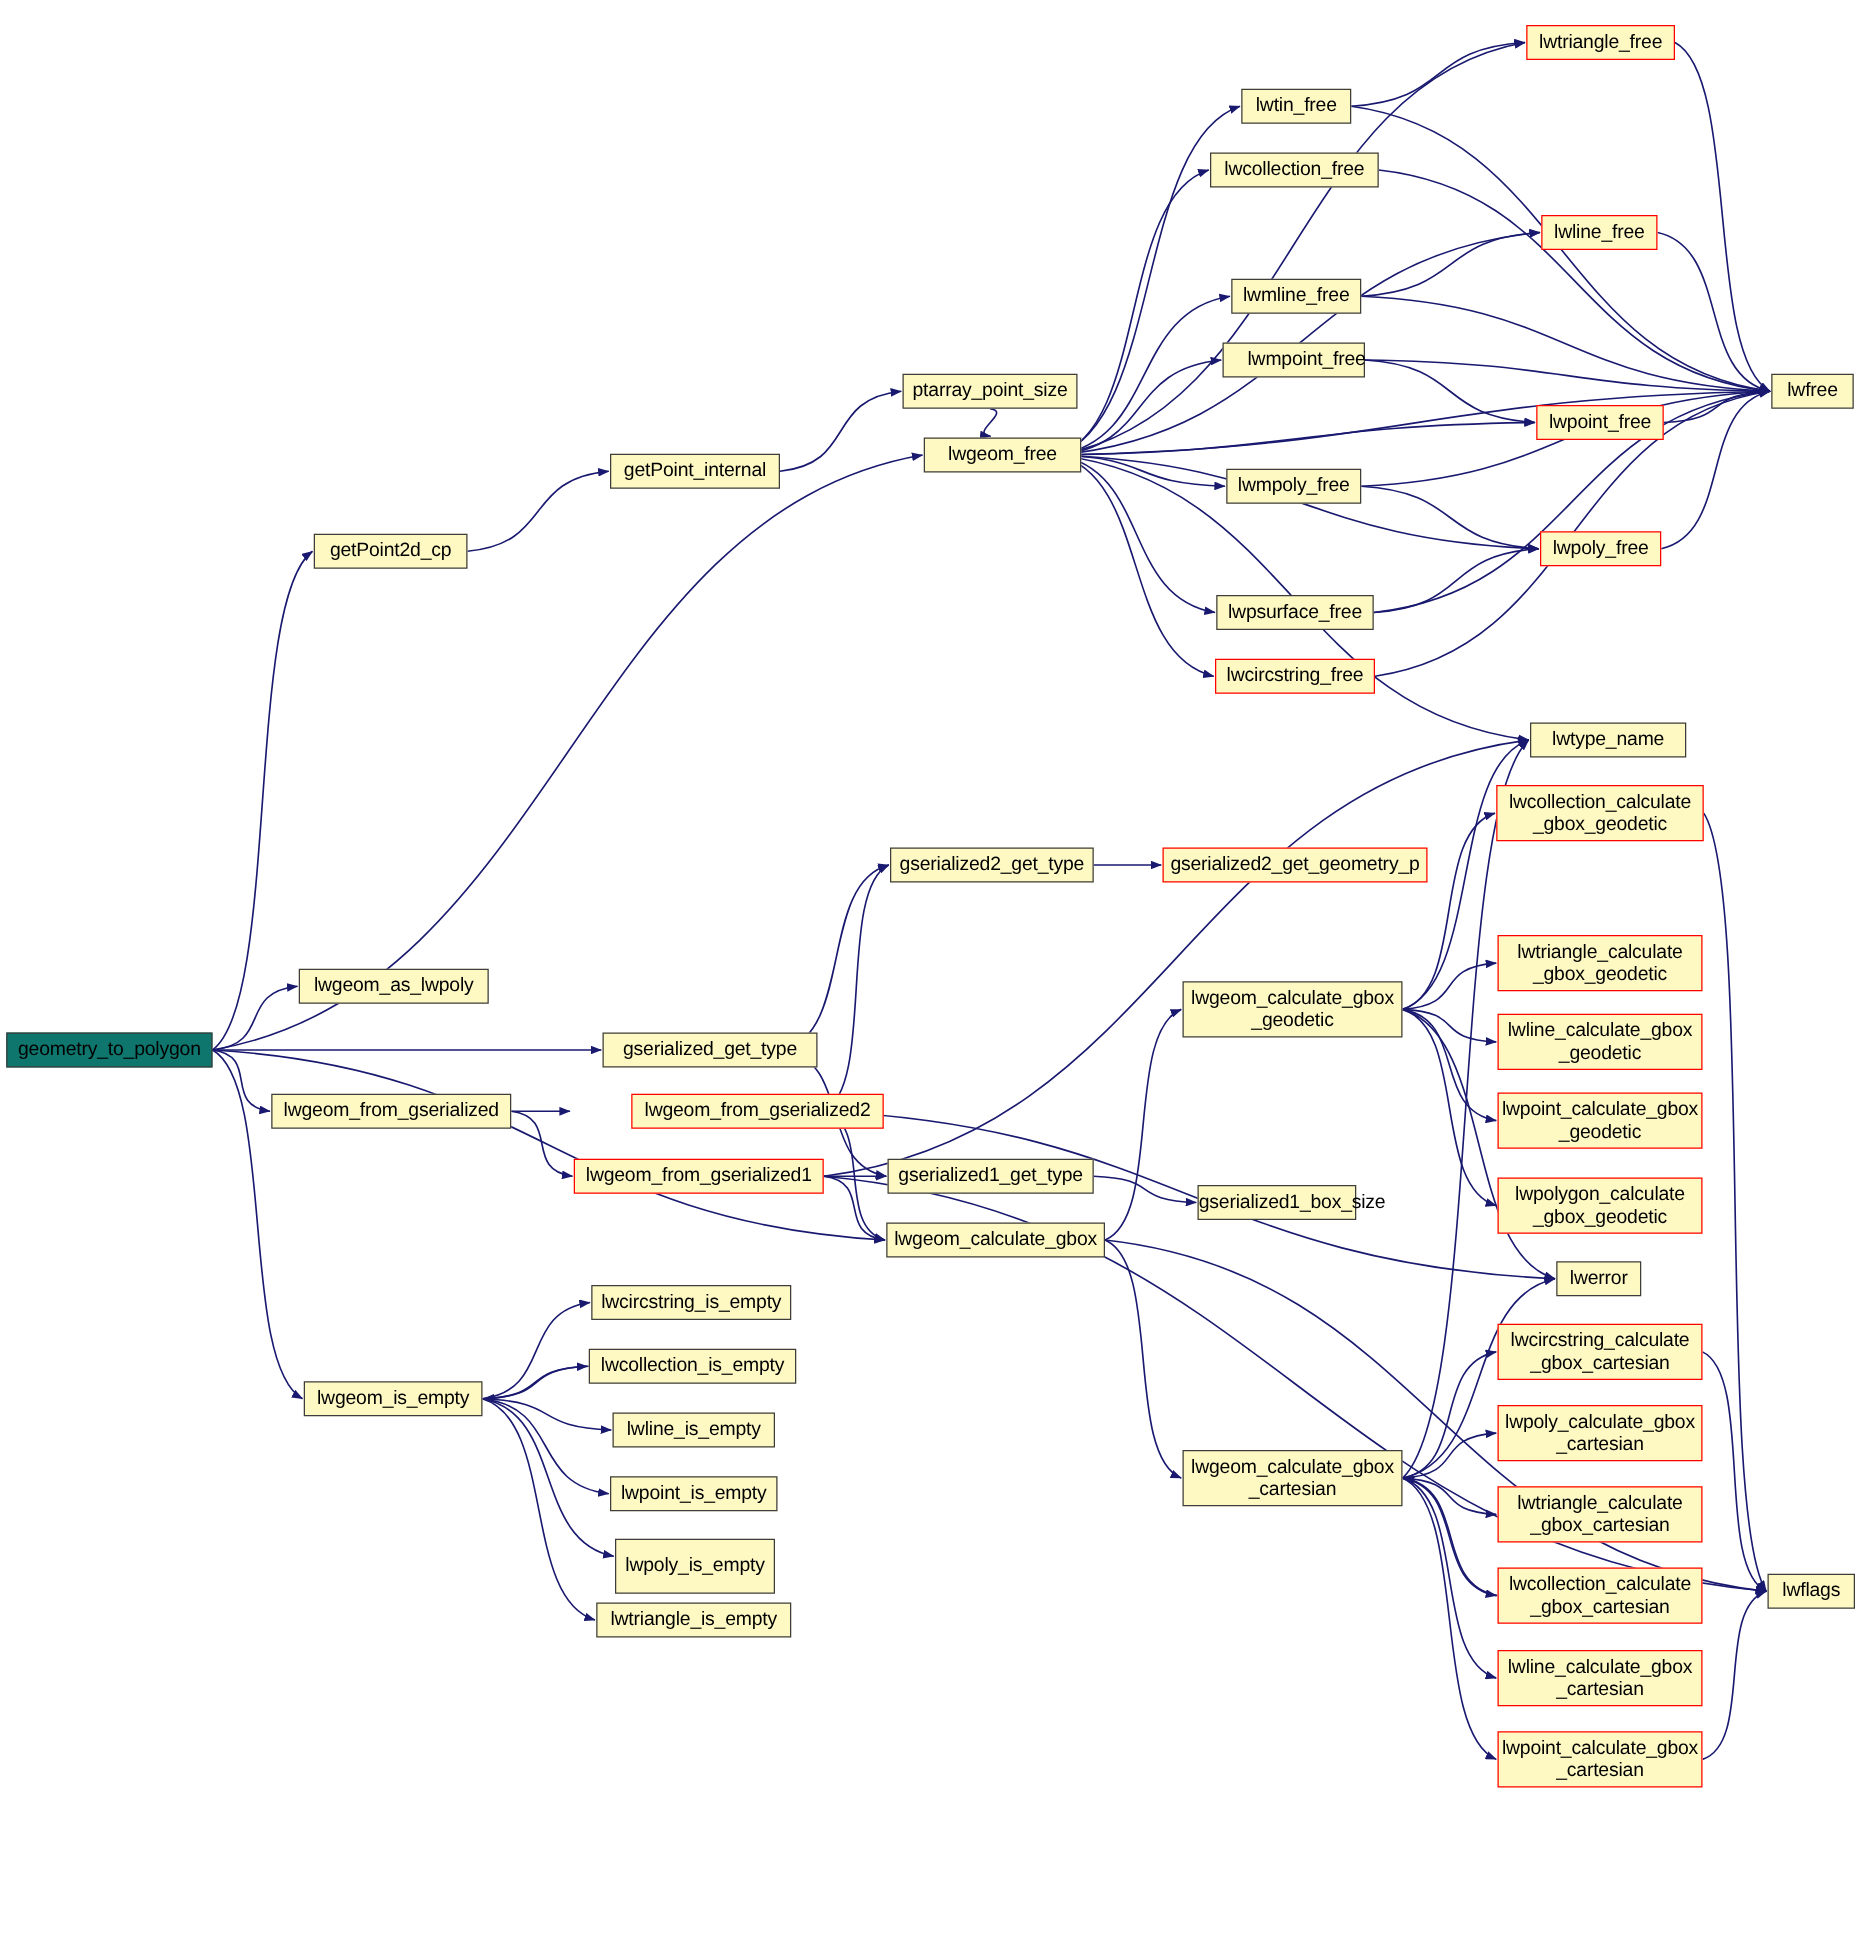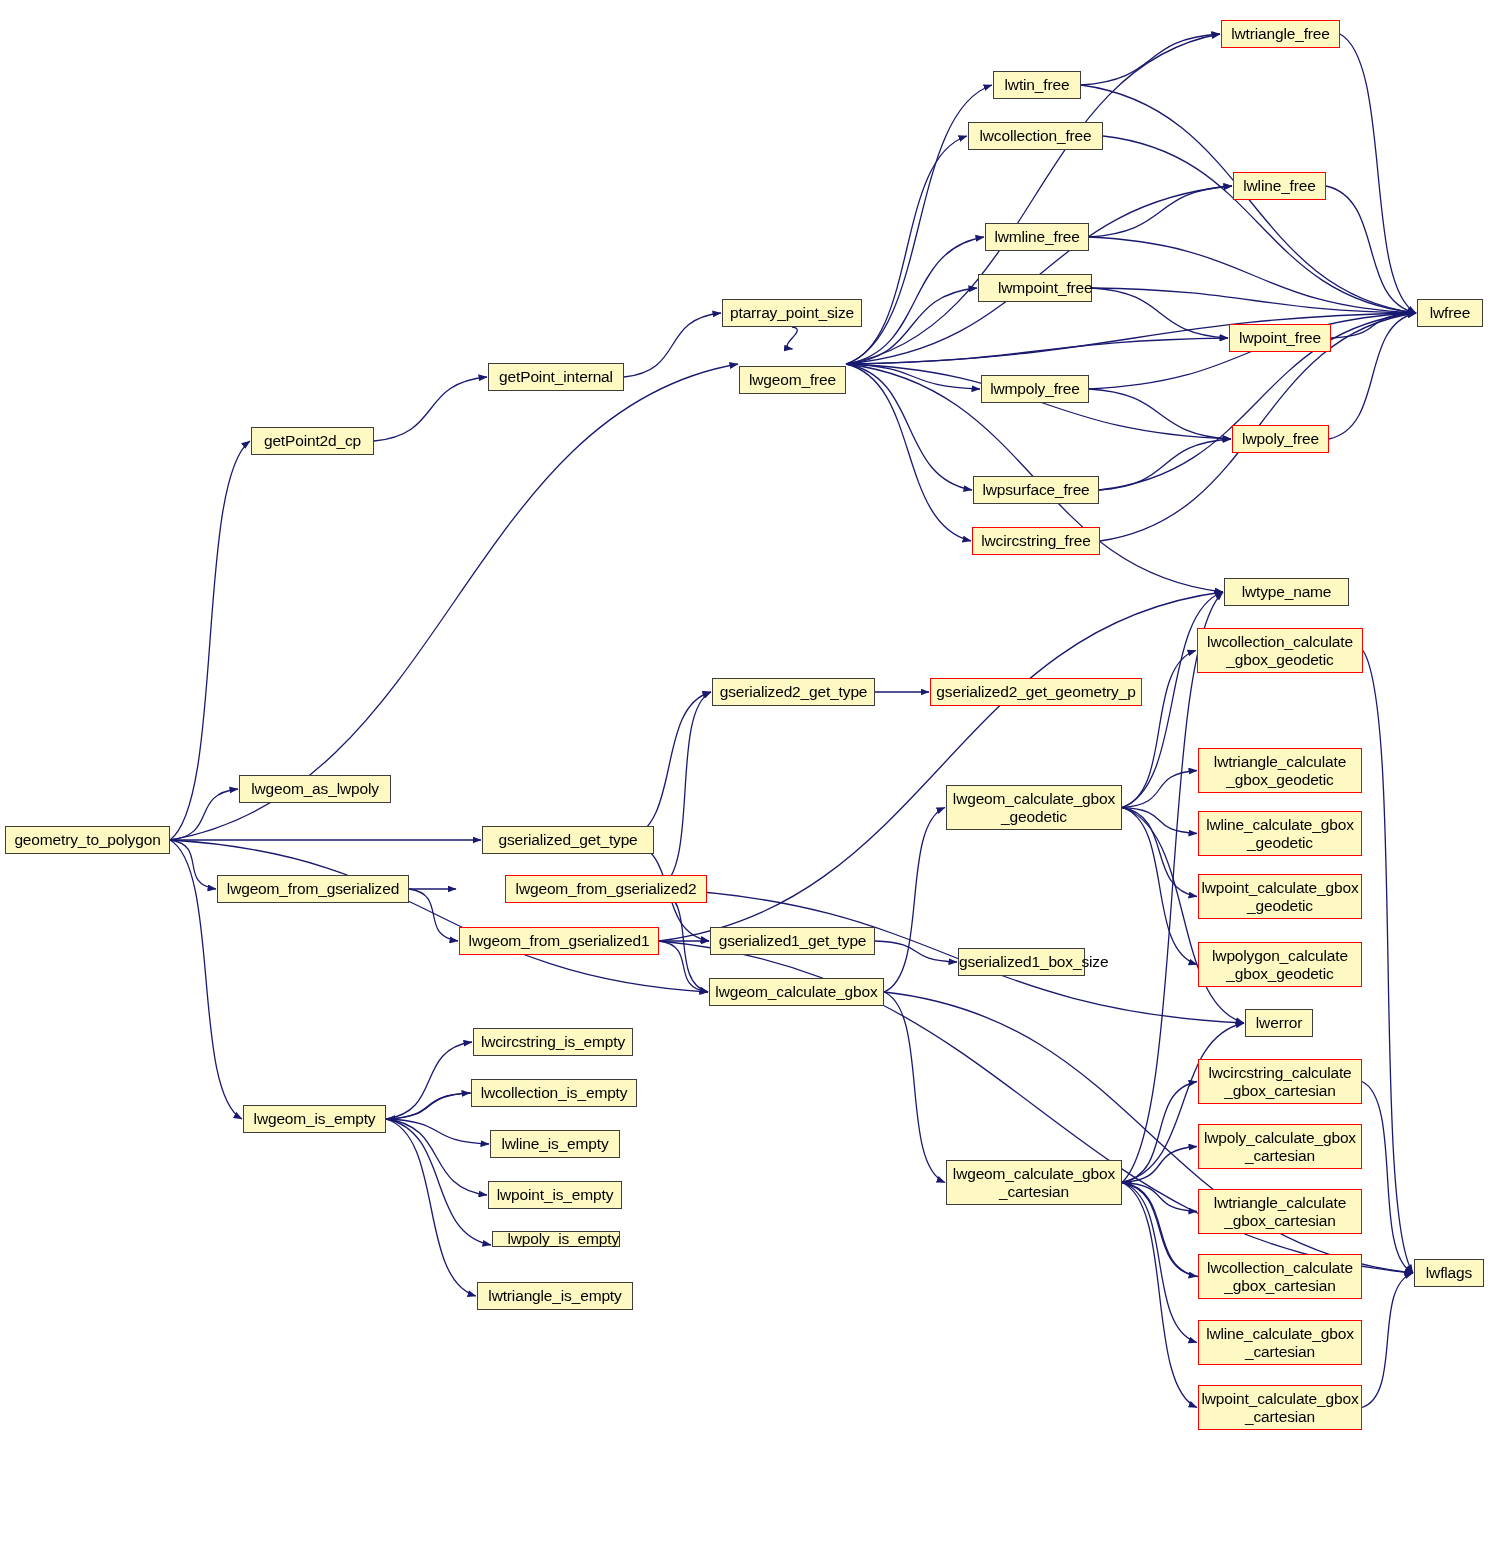--- a/index.html
+++ b/index.html
@@ -21,21 +21,21 @@
     font-size:15.5px;
     line-height:1.12;
     display:flex;
     align-items:center;
     justify-content:center;
     text-align:center;
     white-space:pre-line;
     letter-spacing:-0.15px;
   }
   .node.red{border:1.6px solid #ff0000;}
-  .node.root{background:#fef9c3;border:1px solid #3d3d3d;}
+  .node.root{background:#0f766e;border:1px solid #3d3d3d;}
   .node span{display:block;width:100%;}
 </style>
 </head>
 <body>
 
 <div id="canvas">
   <svg id="edges" xmlns="http://www.w3.org/2000/svg">
     <defs>
       <marker id="arrow" markerWidth="9" markerHeight="7" refX="8.5" refY="3.5" orient="auto" markerUnits="userSpaceOnUse">
         <path d="M0,0 L9,3.5 L0,7 z" fill="#191970"></path>
@@ -123,21 +123,21 @@
         <path d="M1362,1081.5 C1402.95,1100.65 1372.05,1253.85 1413,1273" marker-end="url(#arrow)"></path>
         <path d="M1198,1276.5 C1146.25,1267.1 1174.75,1191.9 1123,1182.5" marker-end="url(#arrow)"></path>
         <path d="M1362,1407.5 C1402.95,1394.05 1372.05,1286.45 1413,1273" marker-end="url(#arrow)"></path>
       </g>
   </svg>
   <div id="node-layer">
       <div class="node root" style="left: 5px; top: 826px; width: 165px; height: 28px;"><span>geometry_to_polygon</span></div>
       <div class="node" style="left: 251px; top: 427px; width: 123px; height: 28px; justify-content: flex-end;"><span>getPoint2d_cp</span></div>
       <div class="node" style="left: 488px; top: 363px; width: 136px; height: 28px;"><span>getPoint_internal</span></div>
       <div class="node" style="left: 722px; top: 299px; width: 140px; height: 28px;"><span>ptarray_point_size</span></div>
-      <div class="node" style="left: 739px; top: 350px; width: 107px; height: 28px; margin-top: 16px;"><span>lwgeom_free</span></div>
+      <div class="node" style="left: 739px; top: 350px; width: 126px; height: 28px;"><span>lwgeom_free</span></div>
       <div class="node" style="left: 993px; top: 71px; width: 88px; height: 28px;"><span>lwtin_free</span></div>
       <div class="node" style="left: 968px; top: 122px; width: 135px; height: 28px;"><span>lwcollection_free</span></div>
       <div class="node" style="left: 985px; top: 223px; width: 104px; height: 28px;"><span>lwmline_free</span></div>
       <div class="node" style="left: 978px; top: 274px; width: 114px; height: 28px; padding-left: 19px;"><span>lwmpoint_free</span></div>
       <div class="node" style="left: 981px; top: 375px; width: 108px; height: 28px;"><span>lwmpoly_free</span></div>
       <div class="node" style="left: 973px; top: 476px; width: 126px; height: 28px;"><span>lwpsurface_free</span></div>
       <div class="node red" style="left: 972px; top: 527px; width: 128px; height: 28px;"><span>lwcircstring_free</span></div>
       <div class="node red" style="left: 1221px; top: 20px; width: 119px; height: 28px;"><span>lwtriangle_free</span></div>
       <div class="node red" style="left: 1233px; top: 172px; width: 93px; height: 28px;"><span>lwline_free</span></div>
       <div class="node red" style="left: 1229px; top: 324px; width: 102px; height: 28px;"><span>lwpoint_free</span></div>
@@ -173,21 +173,21 @@
       <div class="node" style="left: 471px; top: 1079px; width: 166px; height: 28px;"><span>lwcollection_is_empty</span></div>
       <div class="node red" style="left: 1198px; top: 1124px; width: 164px; height: 45px;"><span>lwpoly_calculate_gbox
 _cartesian</span></div>
       <div class="node" style="left: 490px; top: 1130px; width: 130px; height: 28px;"><span>lwline_is_empty</span></div>
       <div class="node" style="left: 243px; top: 1105px; width: 143px; height: 28px;"><span>lwgeom_is_empty</span></div>
       <div class="node" style="left: 946px; top: 1160px; width: 176px; height: 45px;"><span>lwgeom_calculate_gbox
 _cartesian</span></div>
       <div class="node red" style="left: 1198px; top: 1189px; width: 164px; height: 45px;"><span>lwtriangle_calculate
 _gbox_cartesian</span></div>
       <div class="node" style="left: 488px; top: 1181px; width: 134px; height: 28px;"><span>lwpoint_is_empty</span></div>
-      <div class="node" style="left: 492px; top: 1231px; width: 128px; height: 16px; text-align: right;"><span>lwpoly_is_empty</span></div>
+      <div class="node" style="left: 492px; top: 1231px; width: 128px; height: 44px;"><span>lwpoly_is_empty</span></div>
       <div class="node red" style="left: 1198px; top: 1254px; width: 164px; height: 45px;"><span>lwcollection_calculate
 _gbox_cartesian</span></div>
       <div class="node" style="left: 1414px; top: 1259px; width: 70px; height: 28px;"><span>lwflags</span></div>
       <div class="node" style="left: 477px; top: 1282px; width: 156px; height: 28px;"><span>lwtriangle_is_empty</span></div>
       <div class="node red" style="left: 1198px; top: 1320px; width: 164px; height: 45px;"><span>lwline_calculate_gbox
 _cartesian</span></div>
       <div class="node red" style="left: 1198px; top: 1385px; width: 164px; height: 45px;"><span>lwpoint_calculate_gbox
 _cartesian</span></div>
     </div>
 </div>

